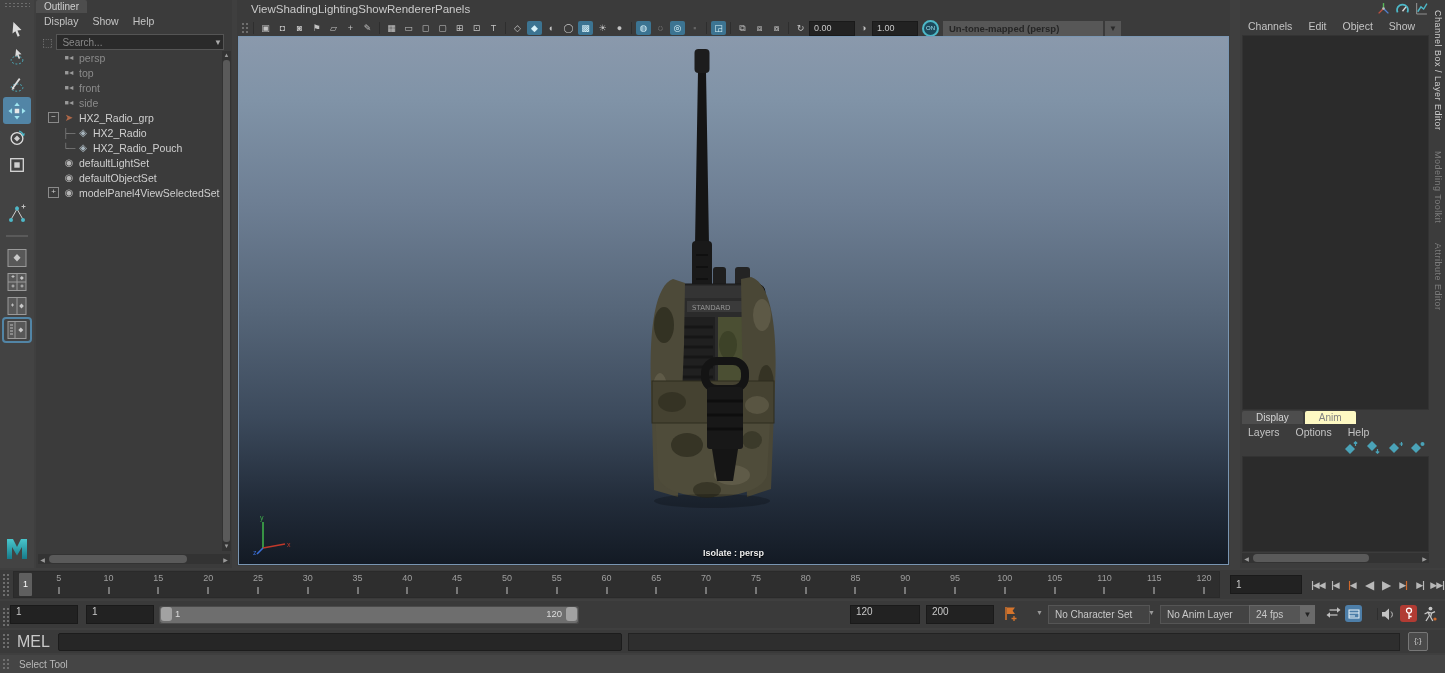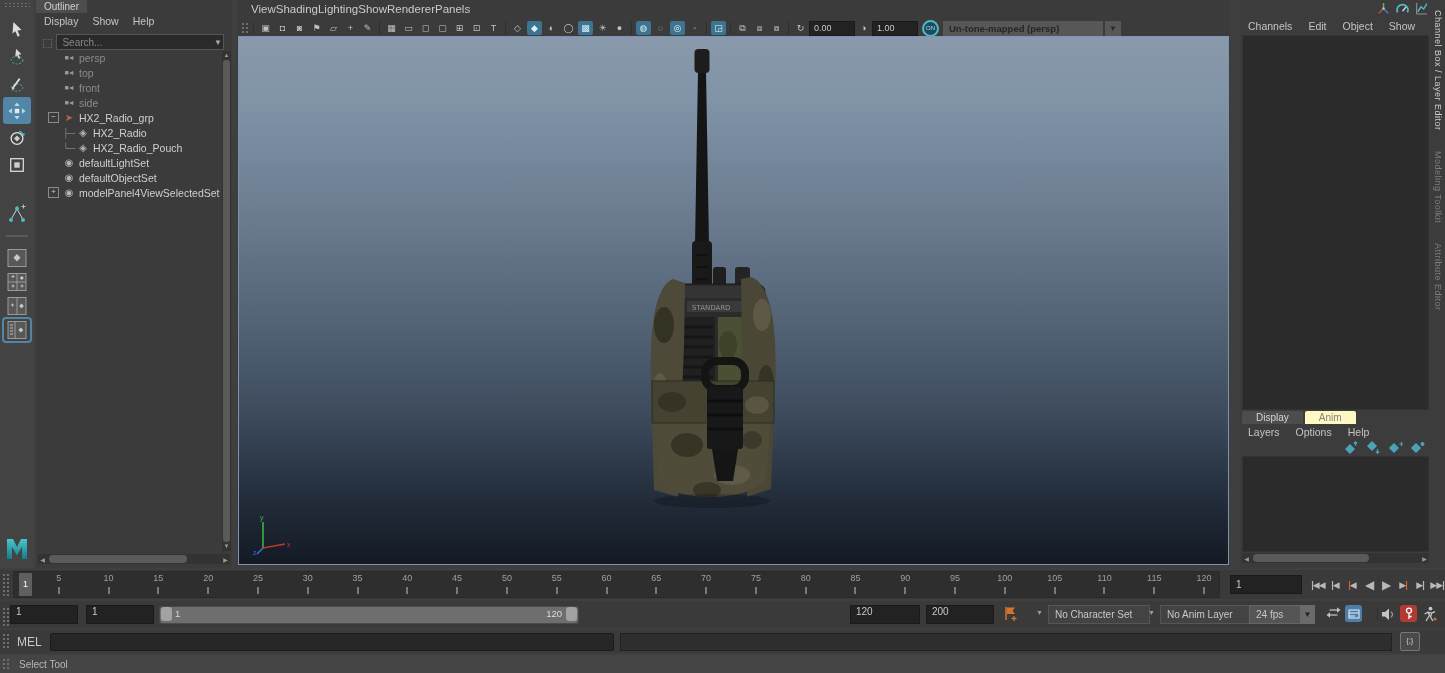--- a/index.html
+++ b/index.html
@@ -98,21 +98,21 @@
   #range-end-label{position:absolute;right:17px;top:2px;font-size:9.5px;color:#dcdcdc}
   .chev{position:absolute;top:8px;font-size:7px;color:#999}
   .drop-box{position:absolute;top:4px;height:17px;background:#434343;border:1px solid #555;color:#c8c8c8;font-size:10px;line-height:17px;padding:0 6px}
   .mini-icon{position:absolute;top:5px}
   #autokey-btn{position:absolute;left:1400px;top:4px;width:17px;height:17px;background:#b13b33;border-radius:3px;display:flex;align-items:center;justify-content:center}
   #cache-btn{position:absolute;left:1345px;top:4px;width:17px;height:17px;background:#4d7ea8;border-radius:3px;display:flex;align-items:center;justify-content:center}
   #loop-btn{position:absolute;left:1326px;top:5px}
   #fps-arrow{position:absolute;left:1300px;top:4px;width:15px;height:19px;background:#6a6a6a;color:#222;font-size:8px;text-align:center;line-height:19px}
   
   #melrow{left:0;top:630px;width:1445px;height:23px;background:#3a3a3a;display:flex;align-items:center}
-  #mel-label{font-size:12px;color:#c8c8c8;margin:0 8px 0 6px}
+  #mel-label{font-size:16px;color:#c8c8c8;margin:0 8px 0 6px}
   #mel-input{width:552px;height:16px;background:#262626;border:1px solid #1c1c1c;border-radius:2px;color:#ccc;font-size:10px;padding:0 5px}
   #mel-result{width:760px;height:16px;background:#2e2e2e;border:1px solid #222;margin-left:6px;color:#bbb;font-size:10px;padding:0 5px}
   #script-editor-btn{margin-left:8px;width:18px;height:17px;background:#4a4a4a;border:1px solid #777;color:#d0d0d0;font-size:7.5px;text-align:center;line-height:16px;border-radius:2px}
   #helprow{left:0;top:655px;width:1445px;height:18px;background:#454545;display:flex;align-items:center}
   #help-text{font-size:10px;color:#b8b8b8;margin-left:8px}
 </style>
 </head>
 <body>
 
 <div id="toolbox" class="abs">
@@ -407,20 +407,21 @@
 
     <svg class="abs" style="left:14px;bottom:8px" width="40" height="42" viewBox="0 0 40 42">
       <path d="M10,34 L10,8" stroke="#3fae4a" stroke-width="1.6"></path>
       <path d="M10,34 L32,30" stroke="#c0392b" stroke-width="1.6"></path>
       <path d="M10,34 L4,40" stroke="#3a6fd8" stroke-width="1.6"></path>
       <text id="axis-y" x="7" y="6" font-size="7" fill="#3fae4a">y</text>
       <text id="axis-x" x="34" y="33" font-size="7" fill="#c0392b">x</text>
       <text id="axis-z" x="0" y="41" font-size="7" fill="#3a6fd8">z</text>
     </svg>
 
+    <div id="isolate-label">Isolate : persp</div>
   </div>
 </div>
 
 <div id="rightpanel" class="abs">
   <div id="cb-topicons">
       <span><svg width="13" height="13" viewBox="0 0 12 12">
           <path d="M6,6 V1" stroke="#58b858" stroke-width="1.3"></path>
           <path d="M6,6 L1.5,10.5" stroke="#c05040" stroke-width="1.3"></path>
           <path d="M6,6 L10.5,10.5" stroke="#5080d0" stroke-width="1.3"></path>
           <circle cx="6" cy="6" r="1.2" fill="#bbb"></circle>

